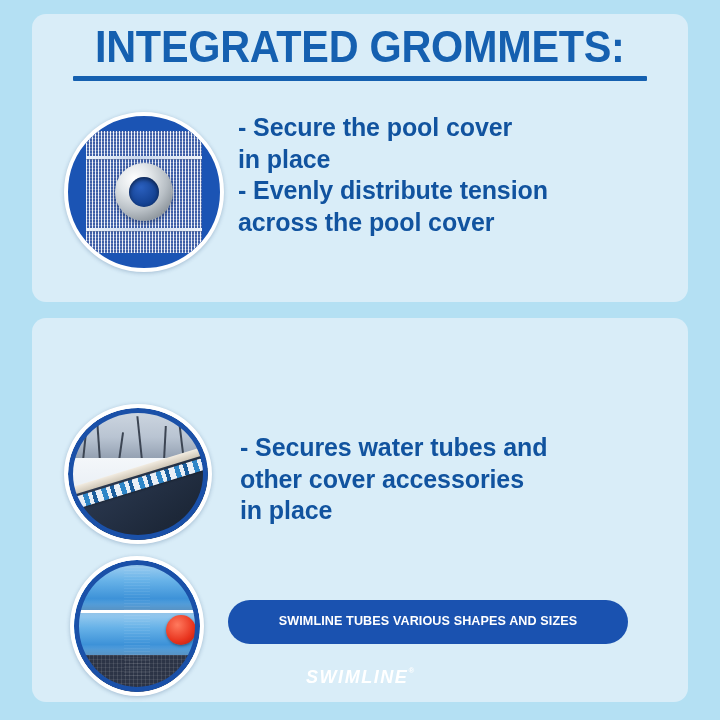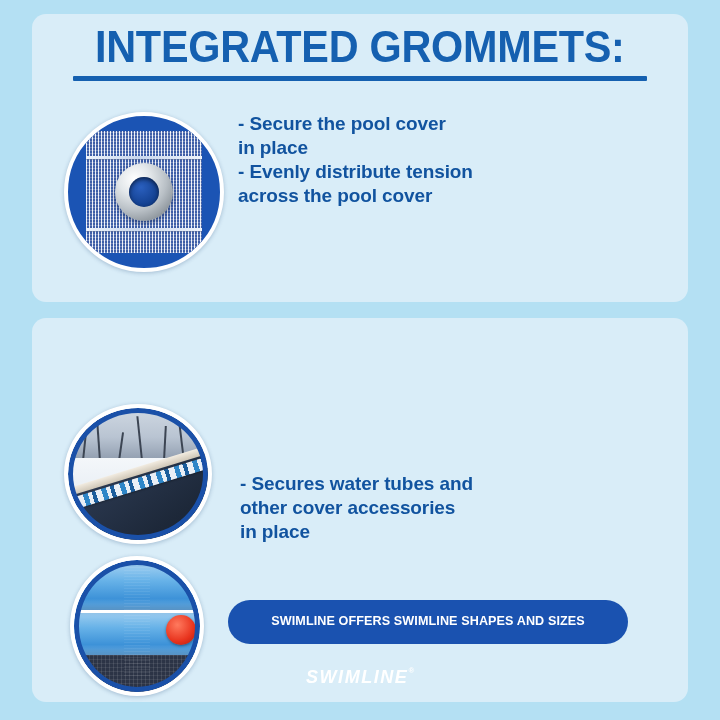--- a/index.html
+++ b/index.html
@@ -62,27 +62,27 @@
 
   #sleeve-heading-wrap { top: 330px; }
   #sleeve-heading { font-size: 45px; }
   #sleeve-rule { width: 364px; }
 
   
   .bullets {
     position: absolute;
     color: #11539f;
     font-weight: bold;
-    font-size: 19px;
+    font-size: 25px;
     line-height: 1.26;
     letter-spacing: -0.1px;
     white-space: pre-line;
   }
   #grommets-bullets { left: 238px; top: 112px; width: 400px; }
-  #sleeve-bullets   { left: 240px; top: 432px; width: 390px; margin-top: 40px; }
+  #sleeve-bullets   { left: 240px; top: 432px; width: 390px; }
 
   
   .photo {
     position: absolute;
     border-radius: 50%;
     overflow: hidden;
     box-shadow: 0 1px 4px rgba(20,60,110,0.28);
     background: #ffffff;
   }
   .photo-inner {
@@ -348,20 +348,20 @@
       <div class="tube-cap"></div>
       <div class="ring"></div>
     </div>
   </div>
 
   <div class="bullets" id="sleeve-bullets">- Secures water tubes and
   other cover accessories
   in place</div>
 
   <div id="banner">
-    <div>SWIMLINE OFFERS SWIMLINE SHAPES AND SIZES</div>
+    <div>SWIMLINE TUBES VARIOUS SHAPES AND SIZES</div>
   </div>
 
   <div id="logo">
     <span>SWIMLINE</span><span class="reg">®</span>
   </div>
 
 </div>
 
 </body></html>

